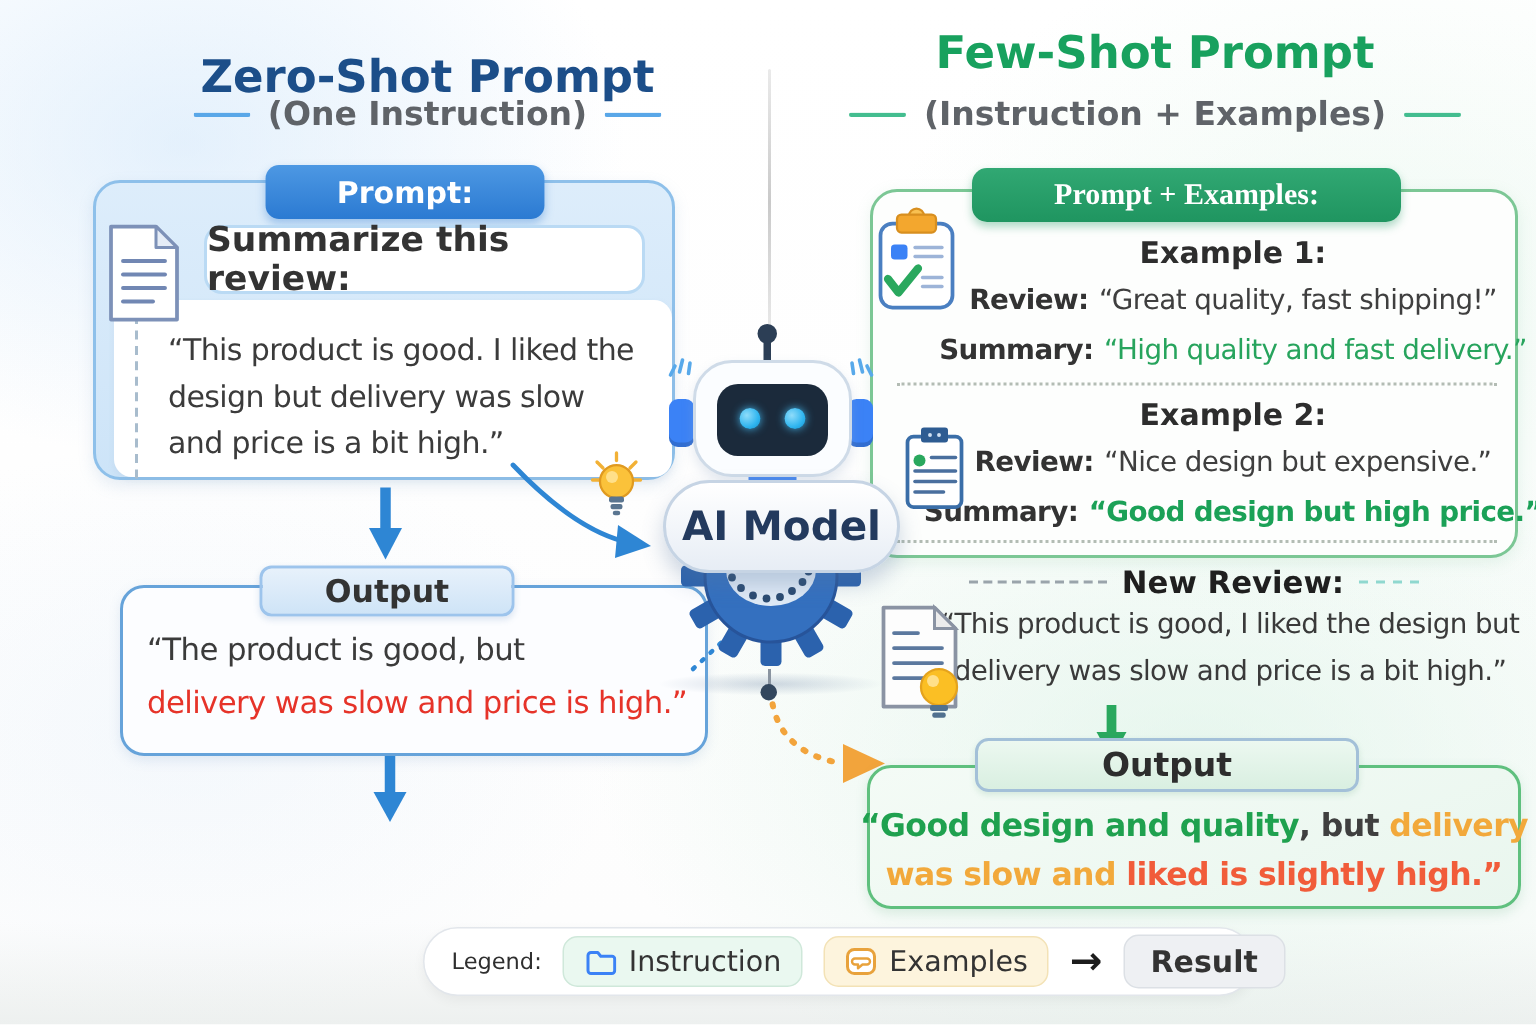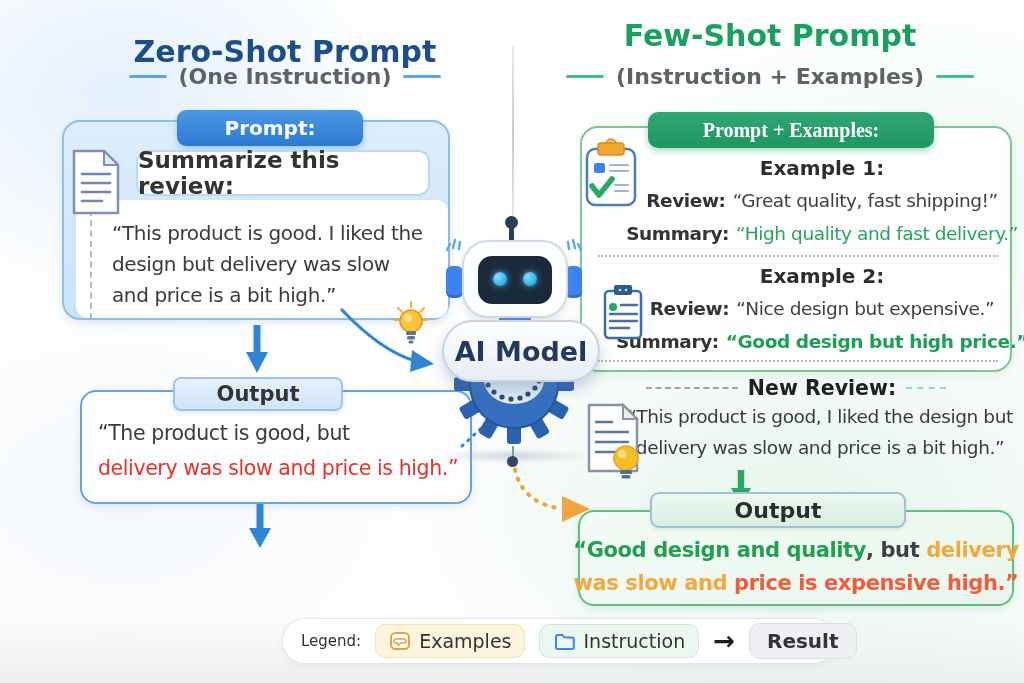--- a/index.html
+++ b/index.html
@@ -314,38 +314,38 @@
   <div class="abs card-right-output" style="left:578px; top:510px; width:436px; height:96px;"></div>
   <div class="abs badge badge-light-green" style="left:650px; top:492px; width:256px; height:36px; font-weight:bold;">Output</div>
   <div class="abs" style="left:586px; top:534px; width:420px;">
     <div class="rout-line compact">
       <span style="color:#1fa14f;">“Good design and quality</span>
         <span style="color:#3f3f3f; white-space:pre;">, but </span>
         <span style="color:#f2a93b;">delivery</span>
     </div>
     <div class="rout-line compact">
       <span style="color:#f2a93b; white-space:pre;">was slow and </span>
-        <span style="color:#f15c3a;">price is expensive high.”</span>
+        <span style="color:#f15c3a;">liked is slightly high.”</span>
     </div>
   </div>
 
   <div class="abs legend-bar" style="left:282px; top:618px; width:554px; height:46px;">
     <span class="legend-label">Legend:</span>
+    <span class="legend-pill pill-instruction">
+      <svg width="22" height="19" viewBox="0 0 22 19">
+        <path d="M3,8 v-3 a2,2 0 0 1 2,-2 h4.5 l2,2.5 H19 a1.8,1.8 0 0 1 1.8,1.8 V15 a2,2 0 0 1 -2,2 H5 a2,2 0 0 1 -2,-2 Z" fill="none" stroke="#3b82f6" stroke-width="2" stroke-linejoin="round"></path>
+      </svg>
+      <span>Instruction</span>
+    </span>
     <span class="legend-pill pill-examples">
       <svg width="22" height="20" viewBox="0 0 22 20">
         <rect x="2" y="2" width="18" height="16" rx="4.5" fill="#fff" stroke="#e8a23c" stroke-width="2"></rect>
         <path d="M7,8 h8 a2,2 0 0 1 0,4 h-3 l-3,2.5 v-2.5 h-2 a2,2 0 0 1 0,-4 z" fill="none" stroke="#e8a23c" stroke-width="1.6" stroke-linejoin="round"></path>
       </svg>
       <span>Examples</span>
     </span>
-    <span class="legend-pill pill-instruction">
-      <svg width="22" height="19" viewBox="0 0 22 19">
-        <path d="M3,8 v-3 a2,2 0 0 1 2,-2 h4.5 l2,2.5 H19 a1.8,1.8 0 0 1 1.8,1.8 V15 a2,2 0 0 1 -2,2 H5 a2,2 0 0 1 -2,-2 Z" fill="none" stroke="#3b82f6" stroke-width="2" stroke-linejoin="round"></path>
-      </svg>
-      <span>Instruction</span>
-    </span>
     <span class="legend-arrow">→</span>
     <span class="legend-pill pill-result">
       <span>Result</span>
     </span>
   </div>
 
 </div>
 
 </body></html>

